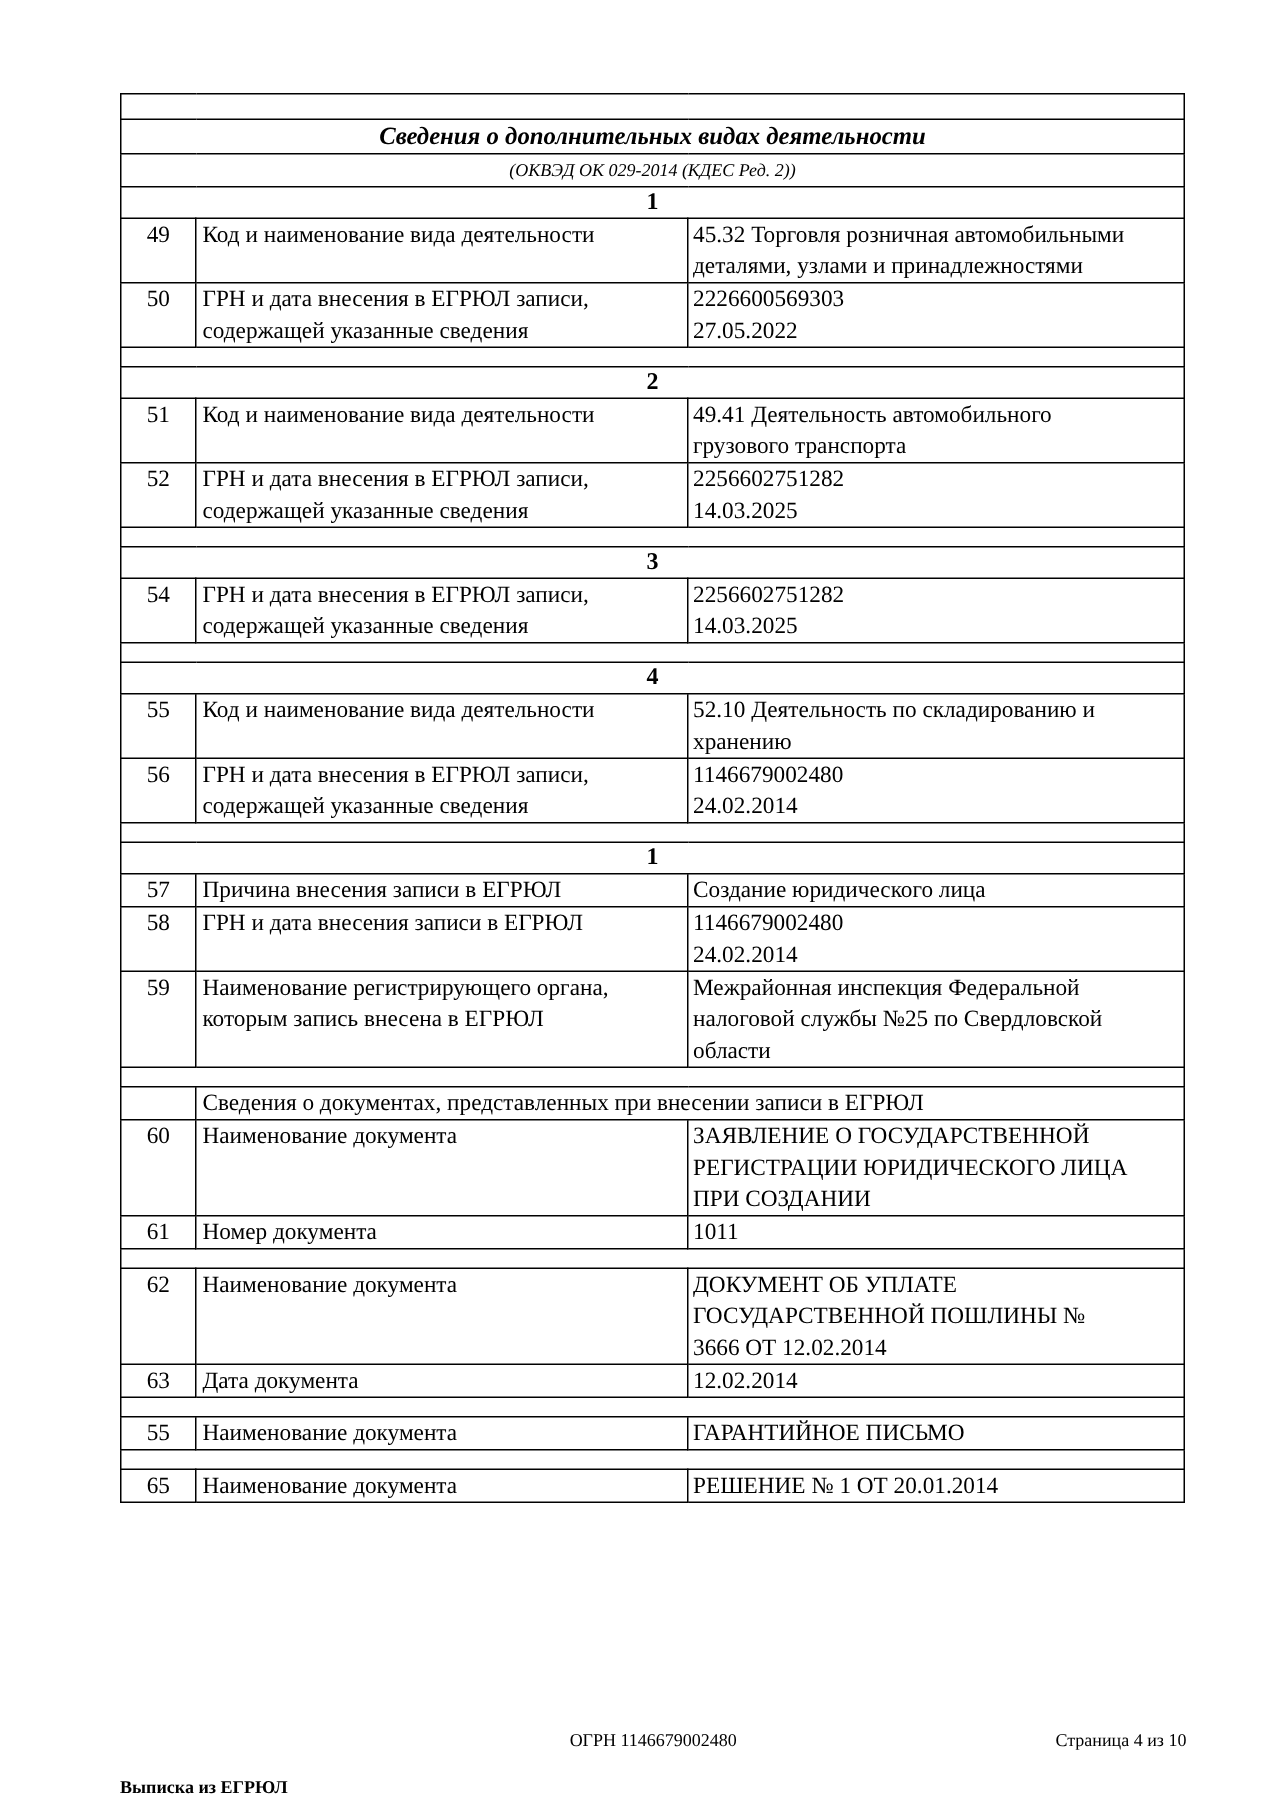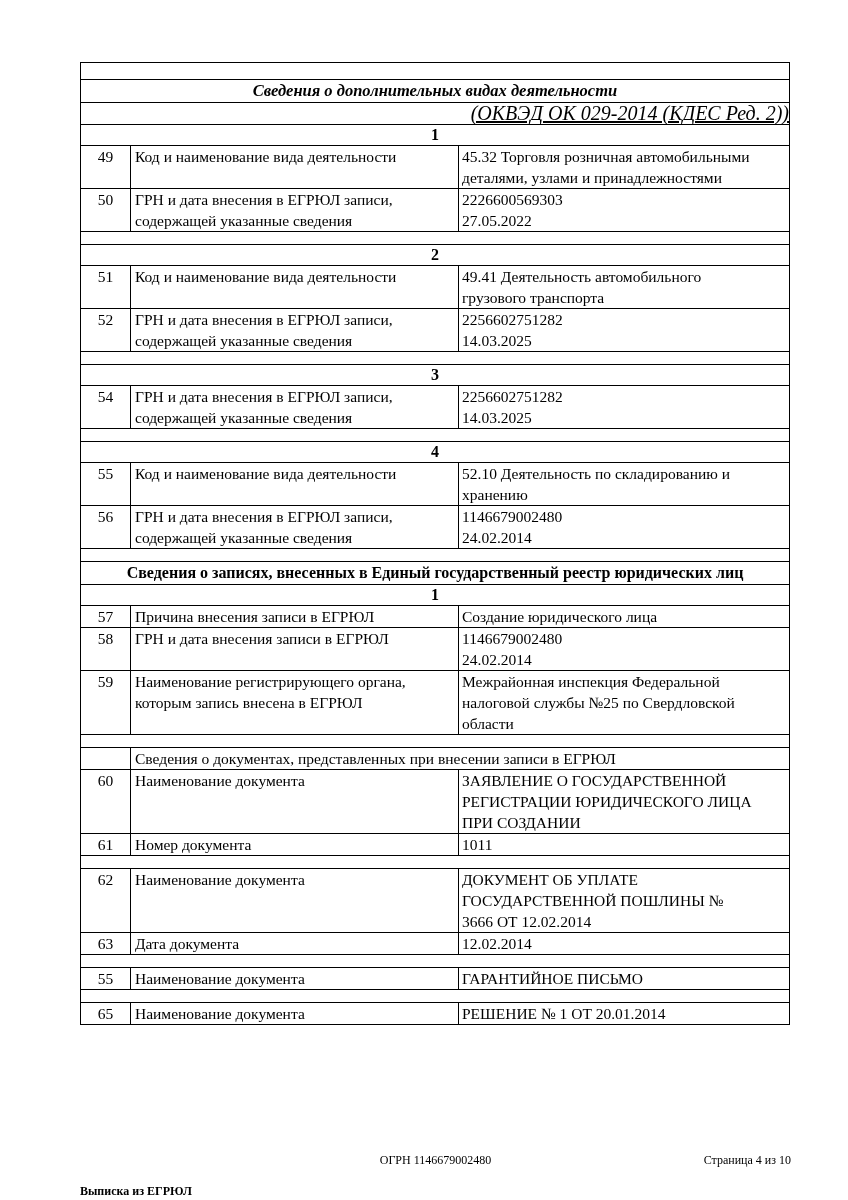--- a/index.html
+++ b/index.html
@@ -42,25 +42,24 @@
     height: 22px;
     text-align: center;
     font-weight: bold;
     font-style: italic;
     font-size: 16.5px;
     line-height: 22px;
     margin-top: 47px;
   }
   td.c-subtitle {
     height: 21px;
-    text-align: right;
+    text-align: center;
     font-style: italic;
-    font-size: 20px;
+    font-size: 12px;
     line-height: 21px;
-    text-decoration: underline;
   }
   td.c-header {
     height: 22px;
     text-align: center;
     font-weight: bold;
     font-size: 16px;
     line-height: 22px;
   }
   td.c-num {
     text-align: center;
@@ -181,23 +180,20 @@
       <tr class="row-data">
         <td class="c-num">56</td>
         <td class="c-label">ГРН и дата внесения в ЕГРЮЛ записи,
 содержащей указанные сведения</td>
         <td class="c-value">1146679002480
 24.02.2014</td>
       </tr>
       <tr class="row-spacer">
         <td class="c-spacer" colspan="3"></td>
       </tr>
-      <tr class="row-header">
-        <td class="c-header" colspan="3">Сведения о записях, внесенных в Единый государственный реестр юридических лиц</td>
-      </tr>
       <tr class="row-numhead">
         <td class="c-numhead" colspan="3">1</td>
       </tr>
       <tr class="row-data">
         <td class="c-num">57</td>
         <td class="c-label">Причина внесения записи в ЕГРЮЛ</td>
         <td class="c-value">Создание юридического лица</td>
       </tr>
       <tr class="row-data">
         <td class="c-num">58</td>

